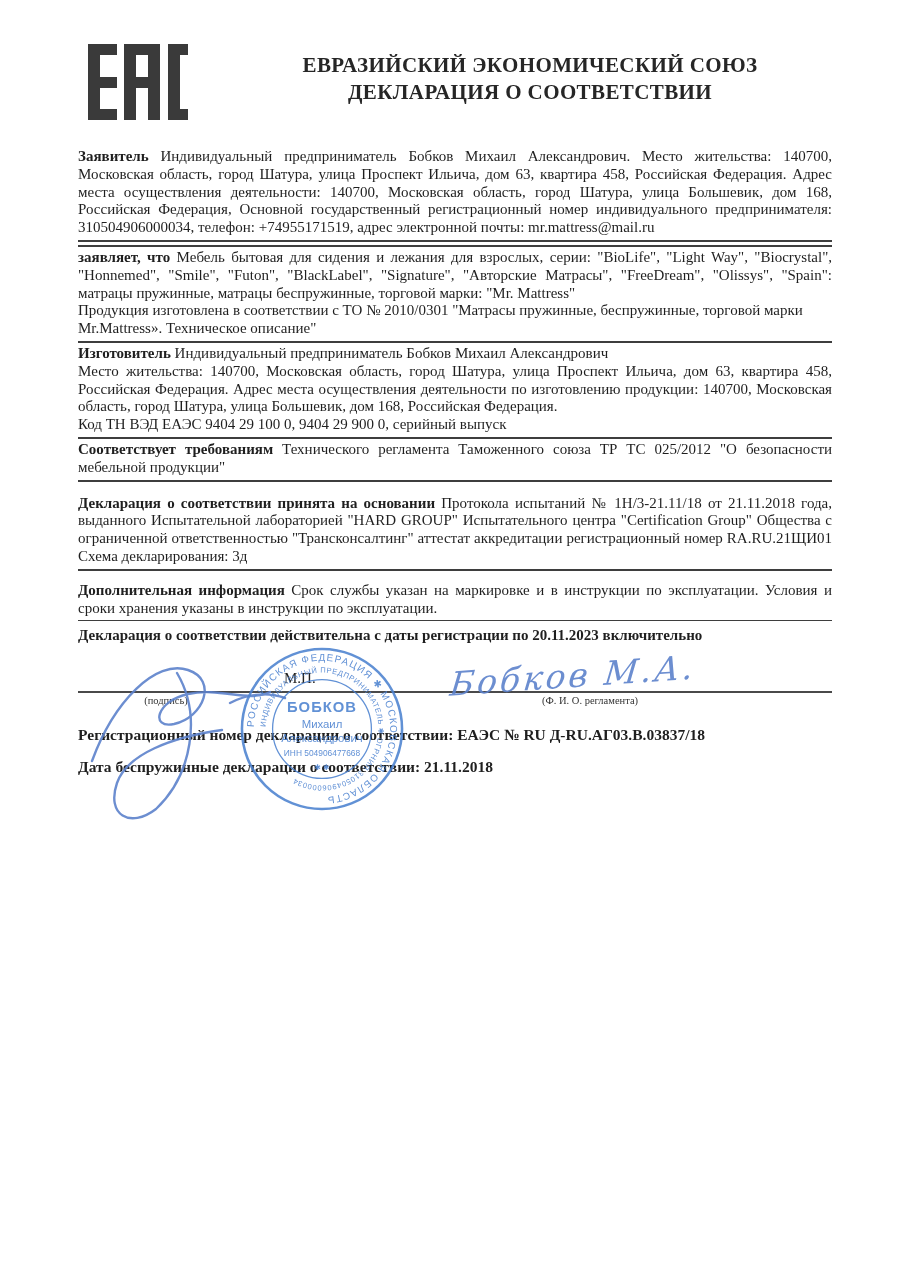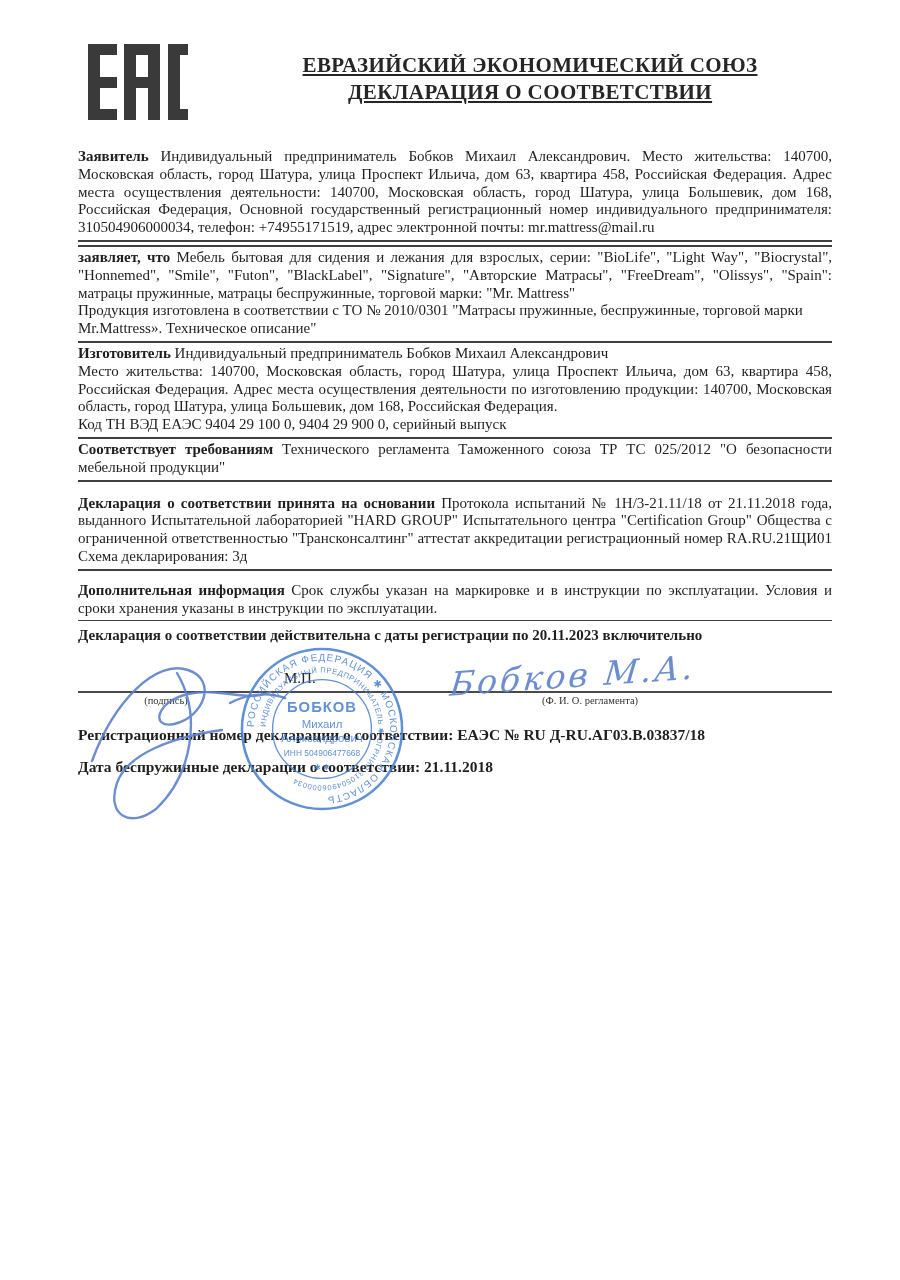--- a/index.html
+++ b/index.html
@@ -12,21 +12,20 @@
     overflow:hidden;
     margin:0 auto;
   }
   .doc{position:absolute;left:78px;top:40px;width:754px;}
   header{position:relative;height:82px;margin-bottom:26px;}
   .eac-logo{position:absolute;left:10px;top:4px;width:100px;height:76px;}
   .title{
     margin-left:150px;text-align:center;font-weight:bold;
     font-size:21px;line-height:27px;letter-spacing:.4px;color:#262626;
     padding-top:12px;
-    text-decoration:underline;
   }
   .para{margin:0;font-size:15px;line-height:17.8px;text-align:justify;}
   .para b{font-weight:bold;}
   .nojust{text-align:left;}
   .hr{border-top:2px solid #3e3e3e;height:0;margin:3px 0 2px 0;}
   .hr.thin{border-top-width:1.5px;}
   .inline-label{font-weight:bold;font-size:15px;line-height:18px;padding:1px 0;}
   .gap13{margin-top:13px;}
   .gap11{margin-top:11px;}
   .boldline{font-weight:bold;font-size:15px;line-height:19px;padding-top:3px;margin:0;}

